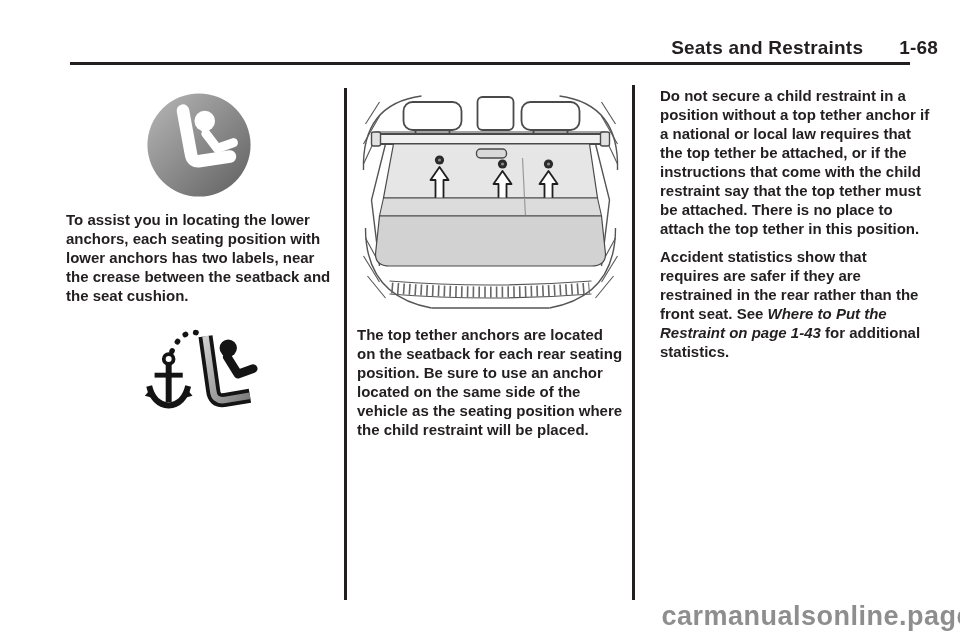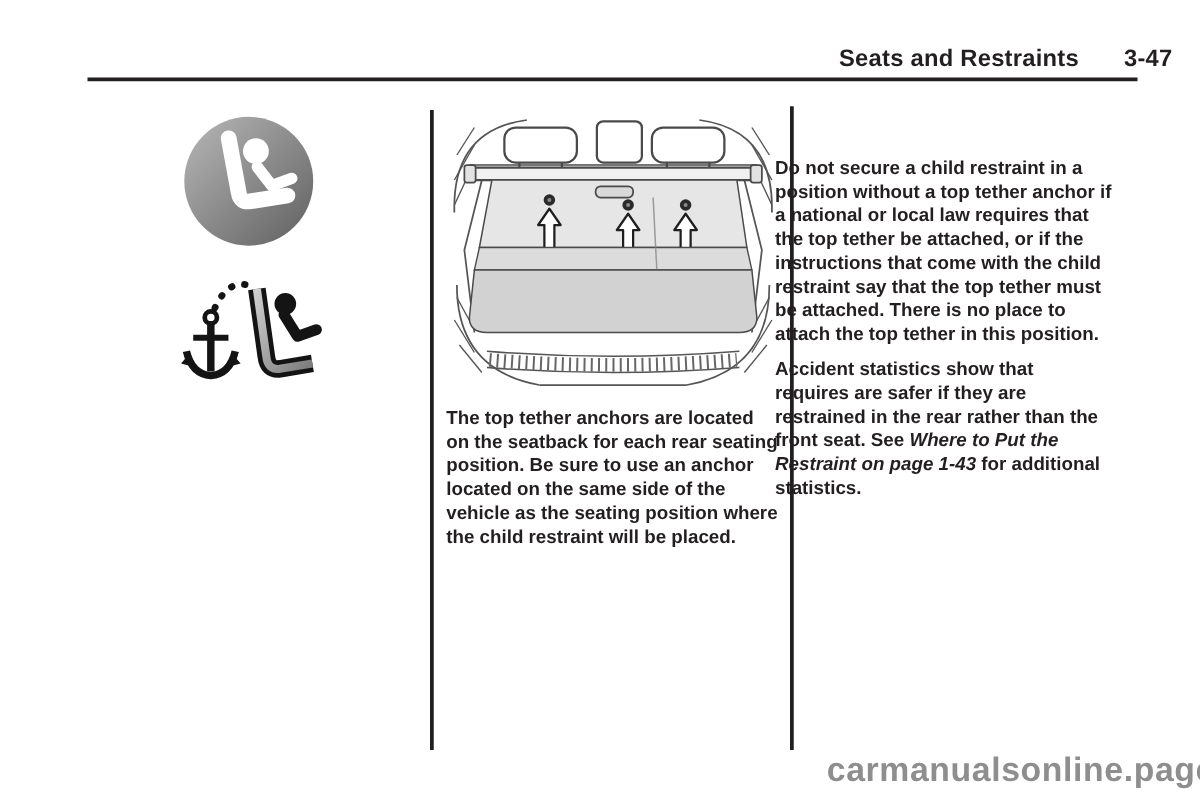--- a/index.html
+++ b/index.html
@@ -10,37 +10,37 @@
   .hdr{position:absolute;top:37px;right:52px;display:flex;gap:36px;
        font-size:19px;font-weight:bold;letter-spacing:.2px;}
   .hdr-rule{position:absolute;left:70px;top:62px;width:840px;height:3px;background:#231f20;}
   .vdiv{position:absolute;width:3px;background:#231f20;}
   .vdiv1{left:344px;top:88px;height:512px;}
   .vdiv2{left:632px;top:85px;height:515px;}
   .col{position:absolute;font-size:15px;font-weight:bold;line-height:19px;}
   .col p{margin:0;}
   .col-left{left:66px;top:88px;width:266px;}
   .col-mid{left:357px;top:88px;width:266px;}
-  .col-right{left:620px;top:86px;width:270px;margin-top:39px;}
+  .col-right{left:660px;top:86px;width:270px;}
   .figure{display:flex;justify-content:center;}
   .fig-icon1{margin:2px 0 10px 0;}
   .fig-icon2{margin:16px 0 10px 0;}
   .fig-cargo{margin:0 0 10px 0;}
   .em{font-style:italic;}
   .watermark{position:absolute;right:18px;bottom:8px;font-size:27px;font-weight:bold;
              color:#8e8e8e;letter-spacing:.5px;}
 </style>
 </head>
 <body>
 
 <div class="page">
 
   <div class="hdr">
     <span>Seats and Restraints</span>
-    <span>3-47</span>
+    <span>1-68</span>
   </div>
   <div class="hdr-rule"></div>
 
   <div class="vdiv vdiv1"></div>
   <div class="vdiv vdiv2"></div>
 
   <div class="col col-left">
 
     <div class="figure fig-icon1">
       <svg width="122" height="110" viewBox="0 0 104 96">
@@ -50,20 +50,21 @@
               <stop offset="1" stop-color="#5f5f5f"></stop>
           </linearGradient>
         </defs>
         <circle cx="52" cy="48" r="45" fill="url(#gCircle)"></circle>
         <path d="M38 18 L45 56 Q46 63 53 62 L79 58" stroke="#ffffff" stroke-width="11" fill="none" stroke-linecap="round" stroke-linejoin="round"></path>
         <circle cx="57" cy="27" r="9" fill="#ffffff"></circle>
         <path d="M58 38 L68 51 L82 46" stroke="#ffffff" stroke-width="8" fill="none" stroke-linecap="round" stroke-linejoin="round"></path>
       </svg>
     </div>
 
+    <p>To assist you in locating the lower anchors, each seating position with lower anchors has two labels, near the crease between the seatback and the seat cushion.</p>
 
     <div class="figure fig-icon2">
       <svg width="122" height="104" viewBox="0 0 112 96">
         <defs>
           <linearGradient id="gSeat" x1="0" y1="0" x2="1" y2="1">
             <stop offset="0" stop-color="#cfcfcf"></stop>
               <stop offset="1" stop-color="#7a7a7a"></stop>
           </linearGradient>
         </defs>
 

